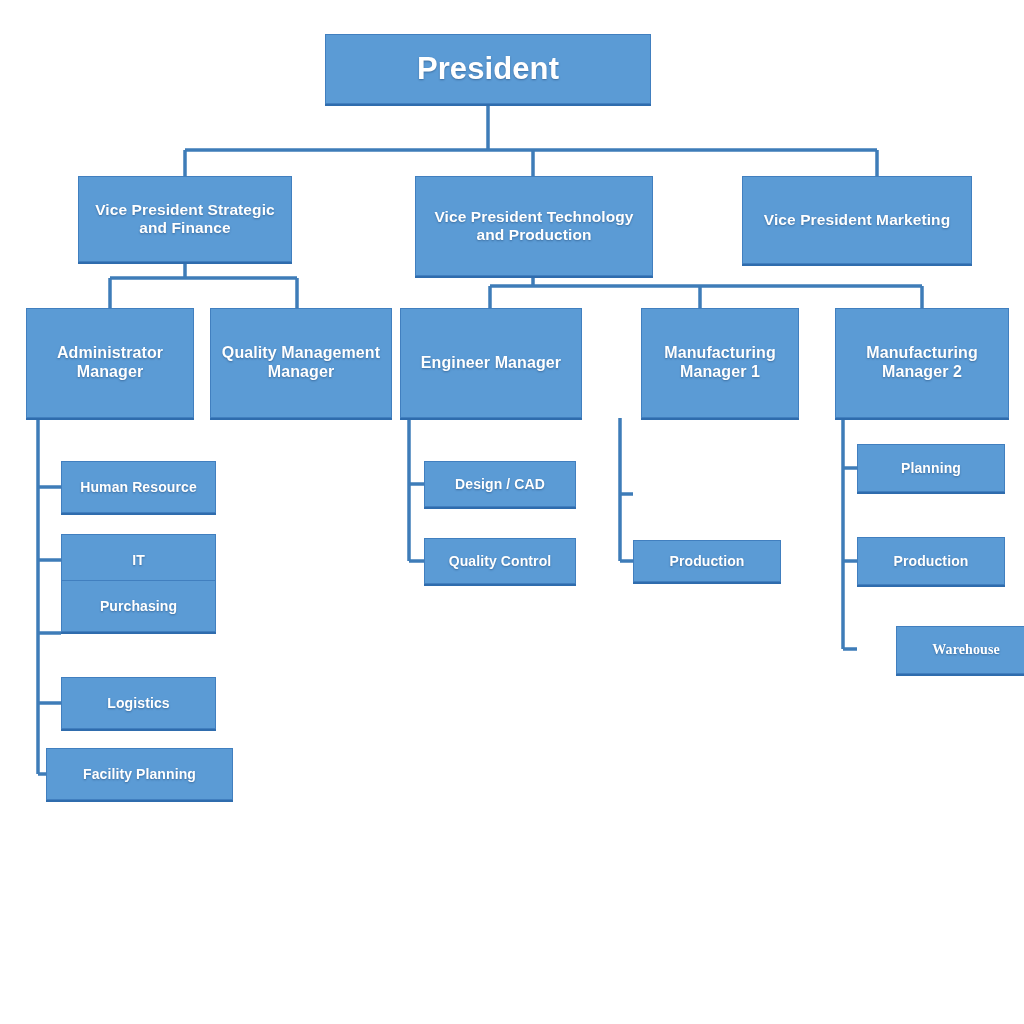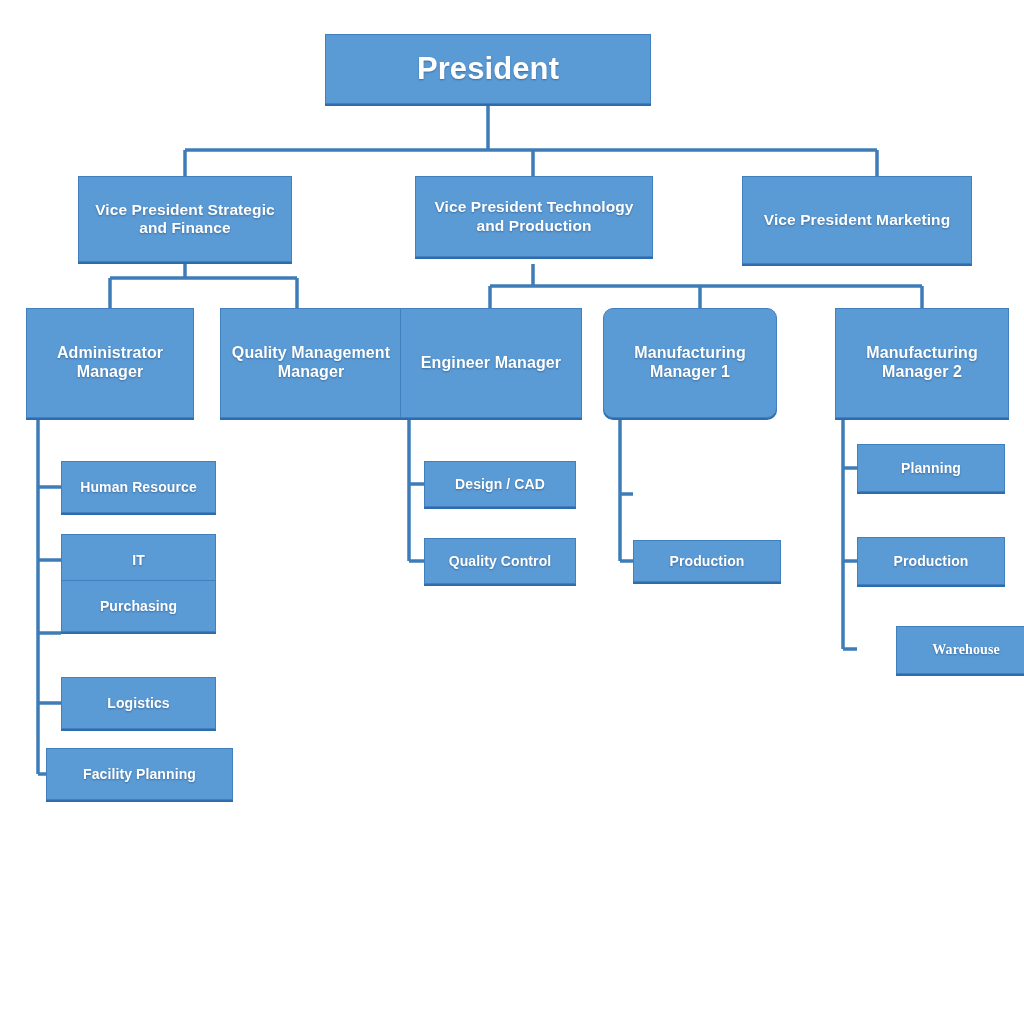--- a/index.html
+++ b/index.html
@@ -92,31 +92,31 @@
       <path d="M 843 468 L 857 468"></path>
       <path d="M 843 561 L 857 561"></path>
       <path d="M 843 649 L 857 649"></path>
     </g>
   </svg>
 
   <div class="node root" style="left:325px; top:34px; width:326px; height:70px;">President</div>
 
   <div class="node level-vp" style="left:78px; top:176px; width:214px; height:86px;">Vice President Strategic and Finance</div>
 
-  <div class="node level-vp" style="left:415px; top:176px; width:238px; height:81px;">Vice President Technology and Production</div>
+  <div class="node level-vp" style="left:415px; top:176px; width:238px; height:100px;">Vice President Technology and Production</div>
 
   <div class="node level-vp" style="left:742px; top:176px; width:230px; height:88px;">Vice President Marketing</div>
 
   <div class="node level-mgr" style="left:26px; top:308px; width:168px; height:110px;">Administrator Manager</div>
 
-  <div class="node level-mgr" style="left:220px; top:308px; width:182px; height:110px;">Quality Management Manager</div>
+  <div class="node level-mgr" style="left:210px; top:308px; width:182px; height:110px;">Quality Management Manager</div>
 
   <div class="node level-mgr" style="left:400px; top:308px; width:182px; height:110px;">Engineer Manager</div>
 
-  <div class="node level-mgr" style="left:603px; top:308px; width:174px; height:110px;border-radius:10px;">Manufacturing Manager 1</div>
+  <div class="node level-mgr" style="left:641px; top:308px; width:158px; height:110px;">Manufacturing Manager 1</div>
 
   <div class="node level-mgr" style="left:835px; top:308px; width:174px; height:110px;">Manufacturing Manager 2</div>
 
   <div class="node level-leaf" style="left:61px; top:461px; width:155px; height:52px;">Human Resource</div>
 
   <div class="node level-leaf" style="left:61px; top:534px; width:155px; height:52px;">IT</div>
 
   <div class="node level-leaf" style="left:61px; top:580px; width:155px; height:52px;">Purchasing</div>
 
   <div class="node level-leaf" style="left:61px; top:677px; width:155px; height:52px;">Logistics</div>

